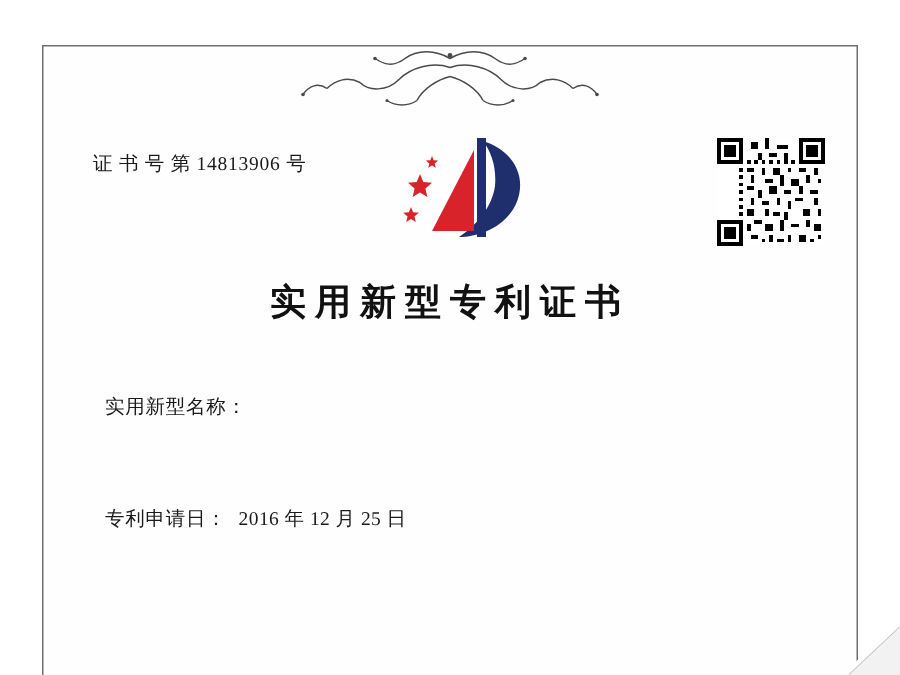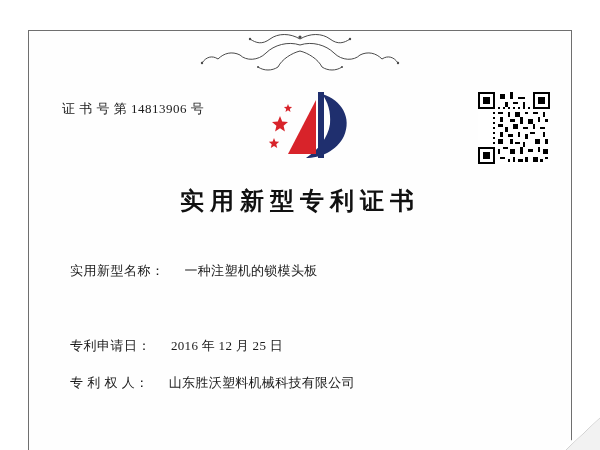--- a/index.html
+++ b/index.html
@@ -87,21 +87,20 @@
     left: 70px;
     top: 262px;
     right: 60px;
   }
   .field-row {
     display: flex;
     align-items: flex-start;
     margin-bottom: 19px;
     font-size: 13px;
     color: #1a1a1a;
-    gap: 12px;
   }
   .field-label {
     flex: 0 0 auto;
     white-space: pre;
     letter-spacing: 0.5px;
   }
   .field-value {
     margin-left: 8px;
     white-space: nowrap;
     letter-spacing: 0.3px;
@@ -252,33 +251,28 @@
       <rect x="25" y="27" width="1" height="1"></rect>
         <rect x="27" y="26" width="1" height="1"></rect>
     </g>
   </svg>
 
   <div class="main-title">实用新型专利证书</div>
 
   <div class="fields">
     <div class="field-row">
       <span class="field-label">实用新型名称：</span>
-      <span class="field-value">一种注塑机的锁模头板</span>
     </div>
     <div class="field-row">
     </div>
     <div class="field-row">
     </div>
     <div class="field-row">
       <span class="field-label">专利申请日：</span>
       <span class="field-value">2016 年 12 月 25 日</span>
-    </div>
-    <div class="field-row">
-      <span class="field-label">专 利 权 人：</span>
-      <span class="field-value">山东胜沃塑料机械科技有限公司</span>
     </div>
   </div>
 
   <svg class="curl" viewBox="0 0 40 34">
     <path d="M40 0 L40 34 L0 34 Z" fill="#ffffff"></path>
     <path d="M40 2 L6 34" stroke="#b8b8b8" stroke-width="1" fill="none"></path>
     <path d="M40 2 L40 34 L6 34 Z" fill="#f2f2f2"></path>
   </svg>
 
 </div>

